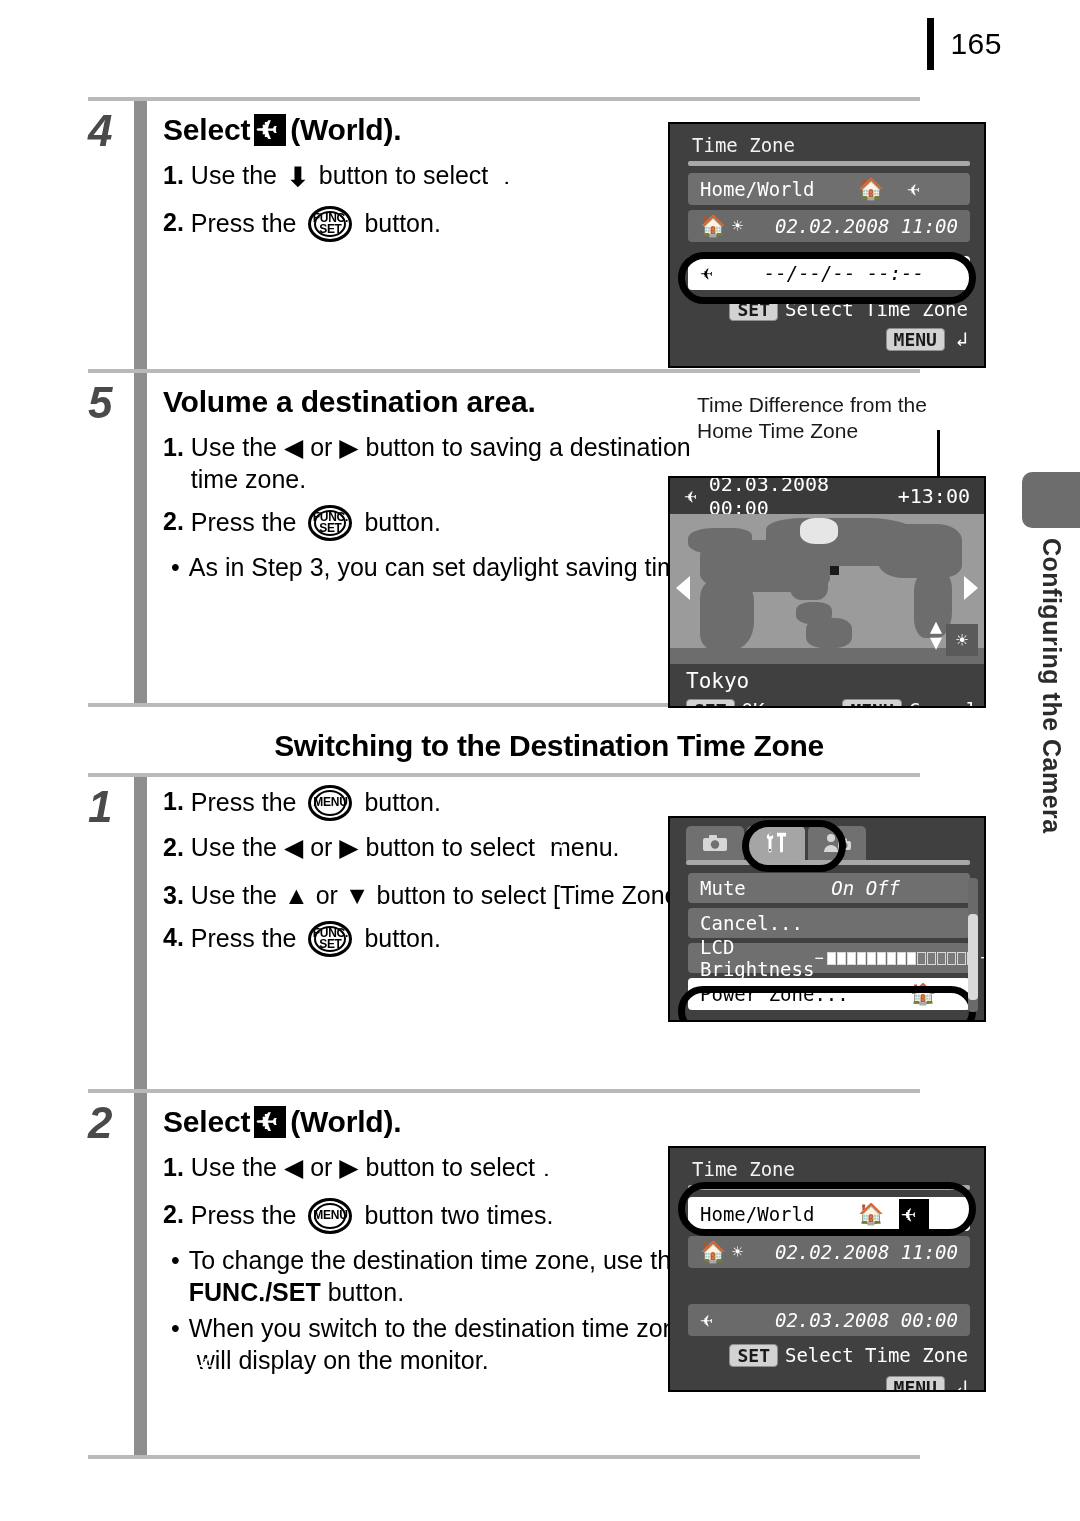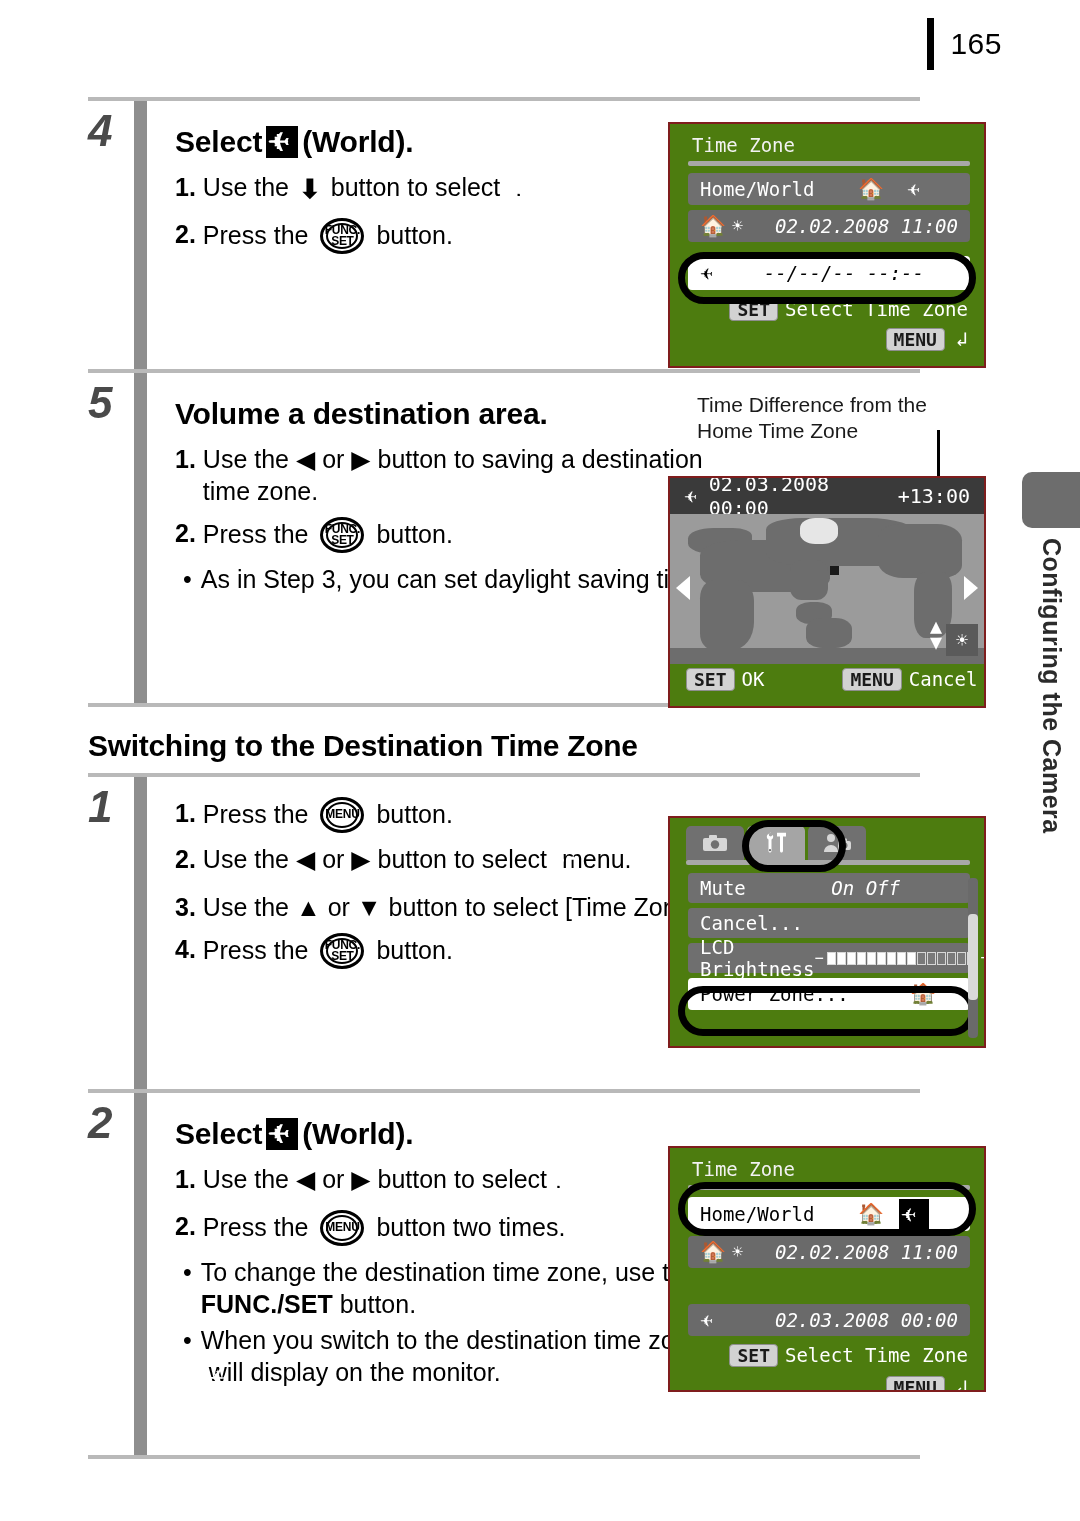--- a/index.html
+++ b/index.html
@@ -55,21 +55,21 @@
   .step-num{
     width:46px; flex:0 0 46px;
     font-size:44px; font-weight:bold; font-style:italic;
     color:#4a4a4a; line-height:1;
     padding-top:8px; text-align:left;
   }
   .step-bar{
     width:13px; flex:0 0 13px; background:#8e8e8e;
     margin-right:16px;
   }
-  .step-body{ flex:1 1 auto; padding-top:20px; padding-bottom:10px;margin-left:12px; }
+  .step-body{ flex:1 1 auto; padding-top:8px; padding-bottom:10px; }
 
   .step-title{
     font-size:30px; font-weight:bold; letter-spacing:-.2px;
     margin:4px 0 12px 0; display:flex; align-items:center;
     flex-wrap:wrap; gap:0;
   }
   .sub{
     font-size:25px; line-height:1.28; margin:0 0 10px 0;
     display:flex; align-items:flex-start;
   }
@@ -77,20 +77,21 @@
   .sub .txt{ flex:1 1 auto; }
   .bullet{
     font-size:25px; line-height:1.28; margin:0 0 4px 0;
     display:flex; align-items:flex-start; padding-left:8px;
   }
   .bullet .dot{ flex:0 0 auto; margin-right:9px; }
 
   .section-head{
     font-size:30px; font-weight:bold; letter-spacing:-.3px;
     margin:22px 0 10px 88px;
+    text-align:center;
   }
 
   .ic-world{
     width:30px; height:30px; background:#000; position:relative;
     vertical-align:-5px; margin:0 4px;
   }
   .ic-world.big{ width:32px; height:32px; }
   .ic-world::before{
     content:"\2708"; position:absolute; color:#fff;
     font-size:25px; line-height:30px; left:2px; top:0;
@@ -117,22 +118,22 @@
     border:2px solid #000; border-radius:50%;
     display:flex; flex-direction:column; align-items:center;
     justify-content:center; line-height:.92;
   }
   .btn-round .inner b{ font-size:12px; font-weight:bold; letter-spacing:-.3px; }
   .btn-round.menu .inner b{ font-size:12px; }
 
   
   .lcd{
     position:absolute;
-    background:#4d7c0f;
-    border:2px solid #7f1d1d;
+    background:#404040;
+    border:2px solid #000000;
     font-family:"DejaVu Sans Mono", monospace;
     color:#ffffff;
     overflow:hidden;
   }
   .lcd-title{
     font-size:19px; color:#f2f2f2; padding:10px 0 2px 22px;
   }
   .lcd-titlerule{ height:5px; background:#a8a8a8; margin:3px 14px 7px 18px; border-radius:2px;}
   .row{
     margin:0 14px 5px 18px; height:32px; background:#6f6f6f;
@@ -442,28 +443,29 @@
     <div class="map-land" style="left:130px; top:4px;   width:38px; height:26px; background:#e6e6e6; border-radius:40%;"></div>
     <div class="map-land" style="left:208px; top:10px;  width:84px; height:54px; border-radius:26% 30% 24% 30%;"></div>
     <div class="map-land" style="left:244px; top:58px;  width:38px; height:66px; border-radius:30% 26% 40% 30%;"></div>
     <div class="map-land" style="left:0px;   top:134px; width:318px;height:16px;"></div>
     <div class="map-city" style="left:160px; top:52px;"></div>
     <div class="map-arrow l"></div>
     <div class="map-arrow r"></div>
     <div class="map-ud">▲<br>▼</div>
     <div class="map-dst">☀</div>
   </div>
+  <div class="map-city-name">Tokyo</div>
   <div class="map-foot">
     <span><span class="tag">SET</span><span>OK</span></span>
     <span class="sp"></span>
     <span><span class="tag">MENU</span><span>Cancel</span></span>
   </div>
 </div>
 
-<div class="lcd" style="left:668px; top:816px; width:318px; height:232px;">
+<div class="lcd" style="left:668px; top:816px; width:318px; height:206px;">
   <div class="tabs">
     <div class="tab">
       <svg width="30" height="20" viewBox="0 0 30 20">
           <rect x="3" y="5" width="24" height="13" rx="2" fill="#d6d6d6"></rect>
           <rect x="9" y="2" width="8" height="4" rx="1" fill="#d6d6d6"></rect>
           <circle cx="15" cy="11.5" r="4.2" fill="#707070"></circle>
         </svg>
     </div>
     <div class="tab active">
       <svg width="30" height="24" viewBox="0 0 30 24">

